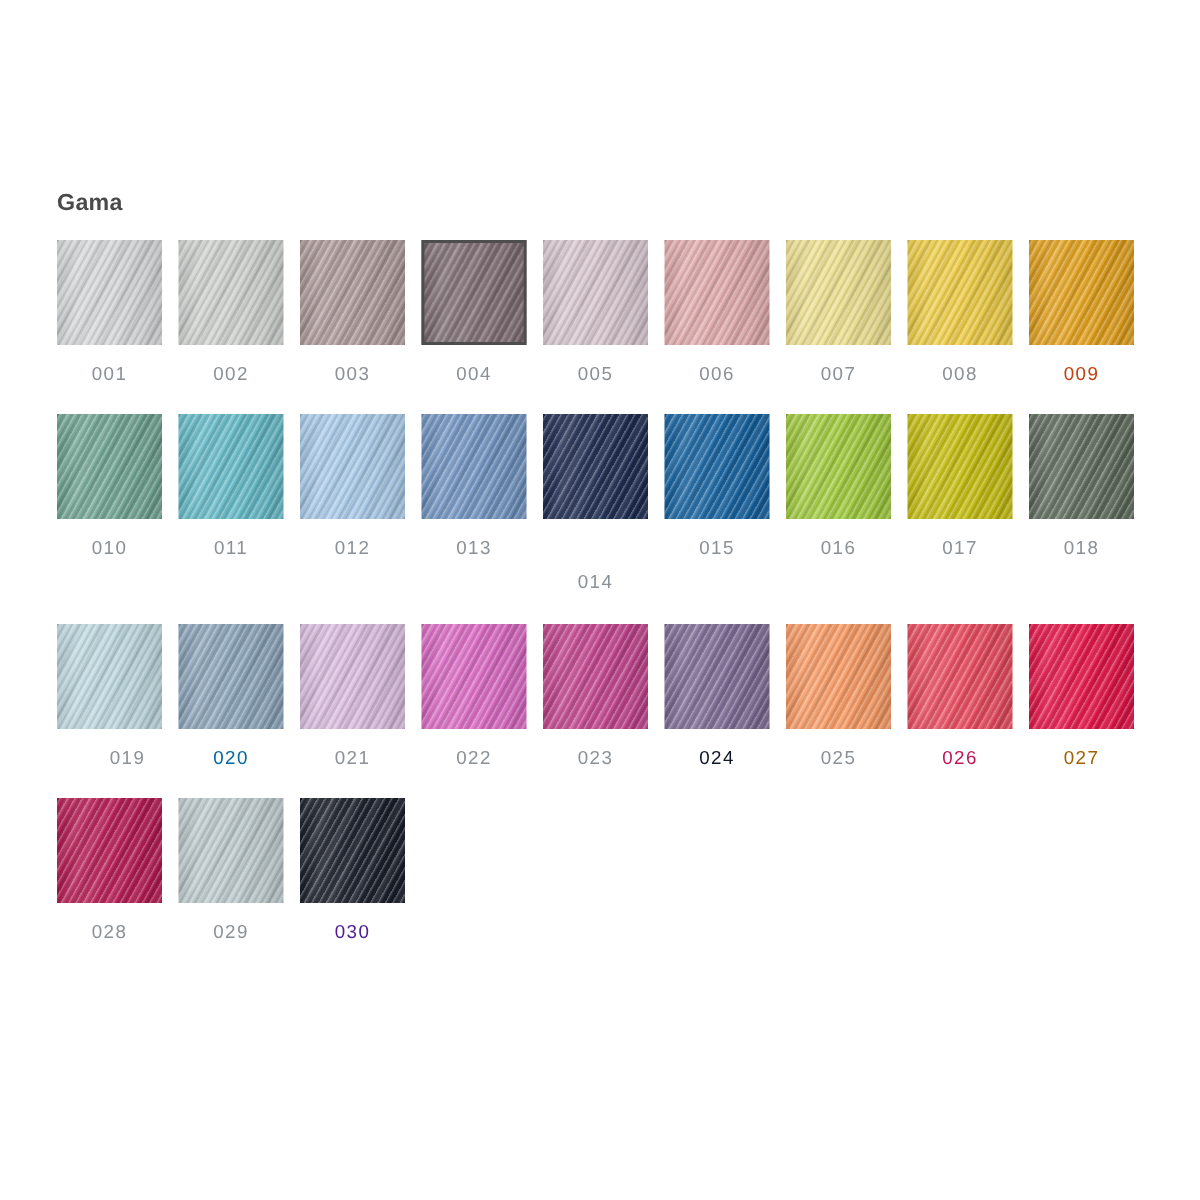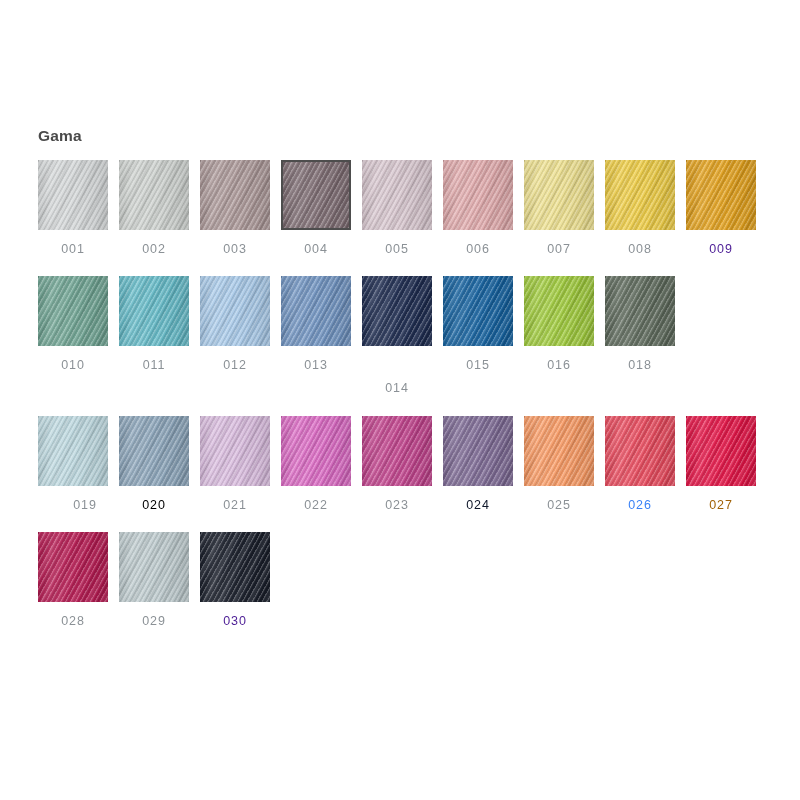--- a/index.html
+++ b/index.html
@@ -187,21 +187,21 @@
               <div class="strands"></div>
               <div class="shading"></div>
             </div>
             <div class="swatch-label" style="color: rgb(139, 145, 150);">008</div>
           </div>
           <div class="swatch-cell">
             <div class="swatch-chip" style="background-color: rgb(224, 159, 28);">
               <div class="strands"></div>
               <div class="shading"></div>
             </div>
-            <div class="swatch-label" style="color: #4c1d95;">009</div>
+            <div class="swatch-label" style="color: #c2410c;">009</div>
           </div>
         </div>
         <div class="swatch-row">
           <div class="swatch-cell">
             <div class="swatch-chip" style="background-color: rgb(111, 163, 146);">
               <div class="strands"></div>
               <div class="shading"></div>
             </div>
             <div class="swatch-label" style="color: rgb(139, 145, 150);">010</div>
           </div>
@@ -241,41 +241,48 @@
             <div class="swatch-label" style="color: rgb(139, 145, 150);">015</div>
           </div>
           <div class="swatch-cell">
             <div class="swatch-chip" style="background-color: rgb(158, 201, 60);">
               <div class="strands"></div>
               <div class="shading"></div>
             </div>
             <div class="swatch-label" style="color: rgb(139, 145, 150);">016</div>
           </div>
           <div class="swatch-cell">
+            <div class="swatch-chip" style="background-color: rgb(196, 188, 16);">
+              <div class="strands"></div>
+              <div class="shading"></div>
+            </div>
+            <div class="swatch-label" style="color: rgb(139, 145, 150);">017</div>
+          </div>
+          <div class="swatch-cell">
             <div class="swatch-chip" style="background-color: rgb(94, 106, 92);">
               <div class="strands"></div>
               <div class="shading"></div>
             </div>
             <div class="swatch-label" style="color: rgb(139, 145, 150);">018</div>
           </div>
         </div>
         <div class="swatch-row">
           <div class="swatch-cell">
             <div class="swatch-chip" style="background-color: rgb(188, 215, 222);">
               <div class="strands"></div>
               <div class="shading"></div>
             </div>
             <div class="swatch-label" style="color: rgb(139, 145, 150); margin-left: 24px;">019</div>
           </div>
           <div class="swatch-cell">
             <div class="swatch-chip" style="background-color: rgb(138, 163, 184);">
               <div class="strands"></div>
               <div class="shading"></div>
             </div>
-            <div class="swatch-label" style="color: #000000;">020</div>
+            <div class="swatch-label" style="color: #0369a1;">020</div>
           </div>
           <div class="swatch-cell">
             <div class="swatch-chip" style="background-color: rgb(216, 187, 221);">
               <div class="strands"></div>
               <div class="shading"></div>
             </div>
             <div class="swatch-label" style="color: rgb(139, 145, 150);">021</div>
           </div>
           <div class="swatch-cell">
             <div class="swatch-chip" style="background-color: rgb(217, 105, 194);">
@@ -303,21 +310,21 @@
               <div class="strands"></div>
               <div class="shading"></div>
             </div>
             <div class="swatch-label" style="color: rgb(139, 145, 150);">025</div>
           </div>
           <div class="swatch-cell">
             <div class="swatch-chip" style="background-color: rgb(231, 74, 93);">
               <div class="strands"></div>
               <div class="shading"></div>
             </div>
-            <div class="swatch-label" style="color: #3b82f6;">026</div>
+            <div class="swatch-label" style="color: #be185d;">026</div>
           </div>
           <div class="swatch-cell">
             <div class="swatch-chip" style="background-color: rgb(226, 20, 70);">
               <div class="strands"></div>
               <div class="shading"></div>
             </div>
             <div class="swatch-label" style="color: #a16207;">027</div>
           </div>
         </div>
         <div class="swatch-row">

